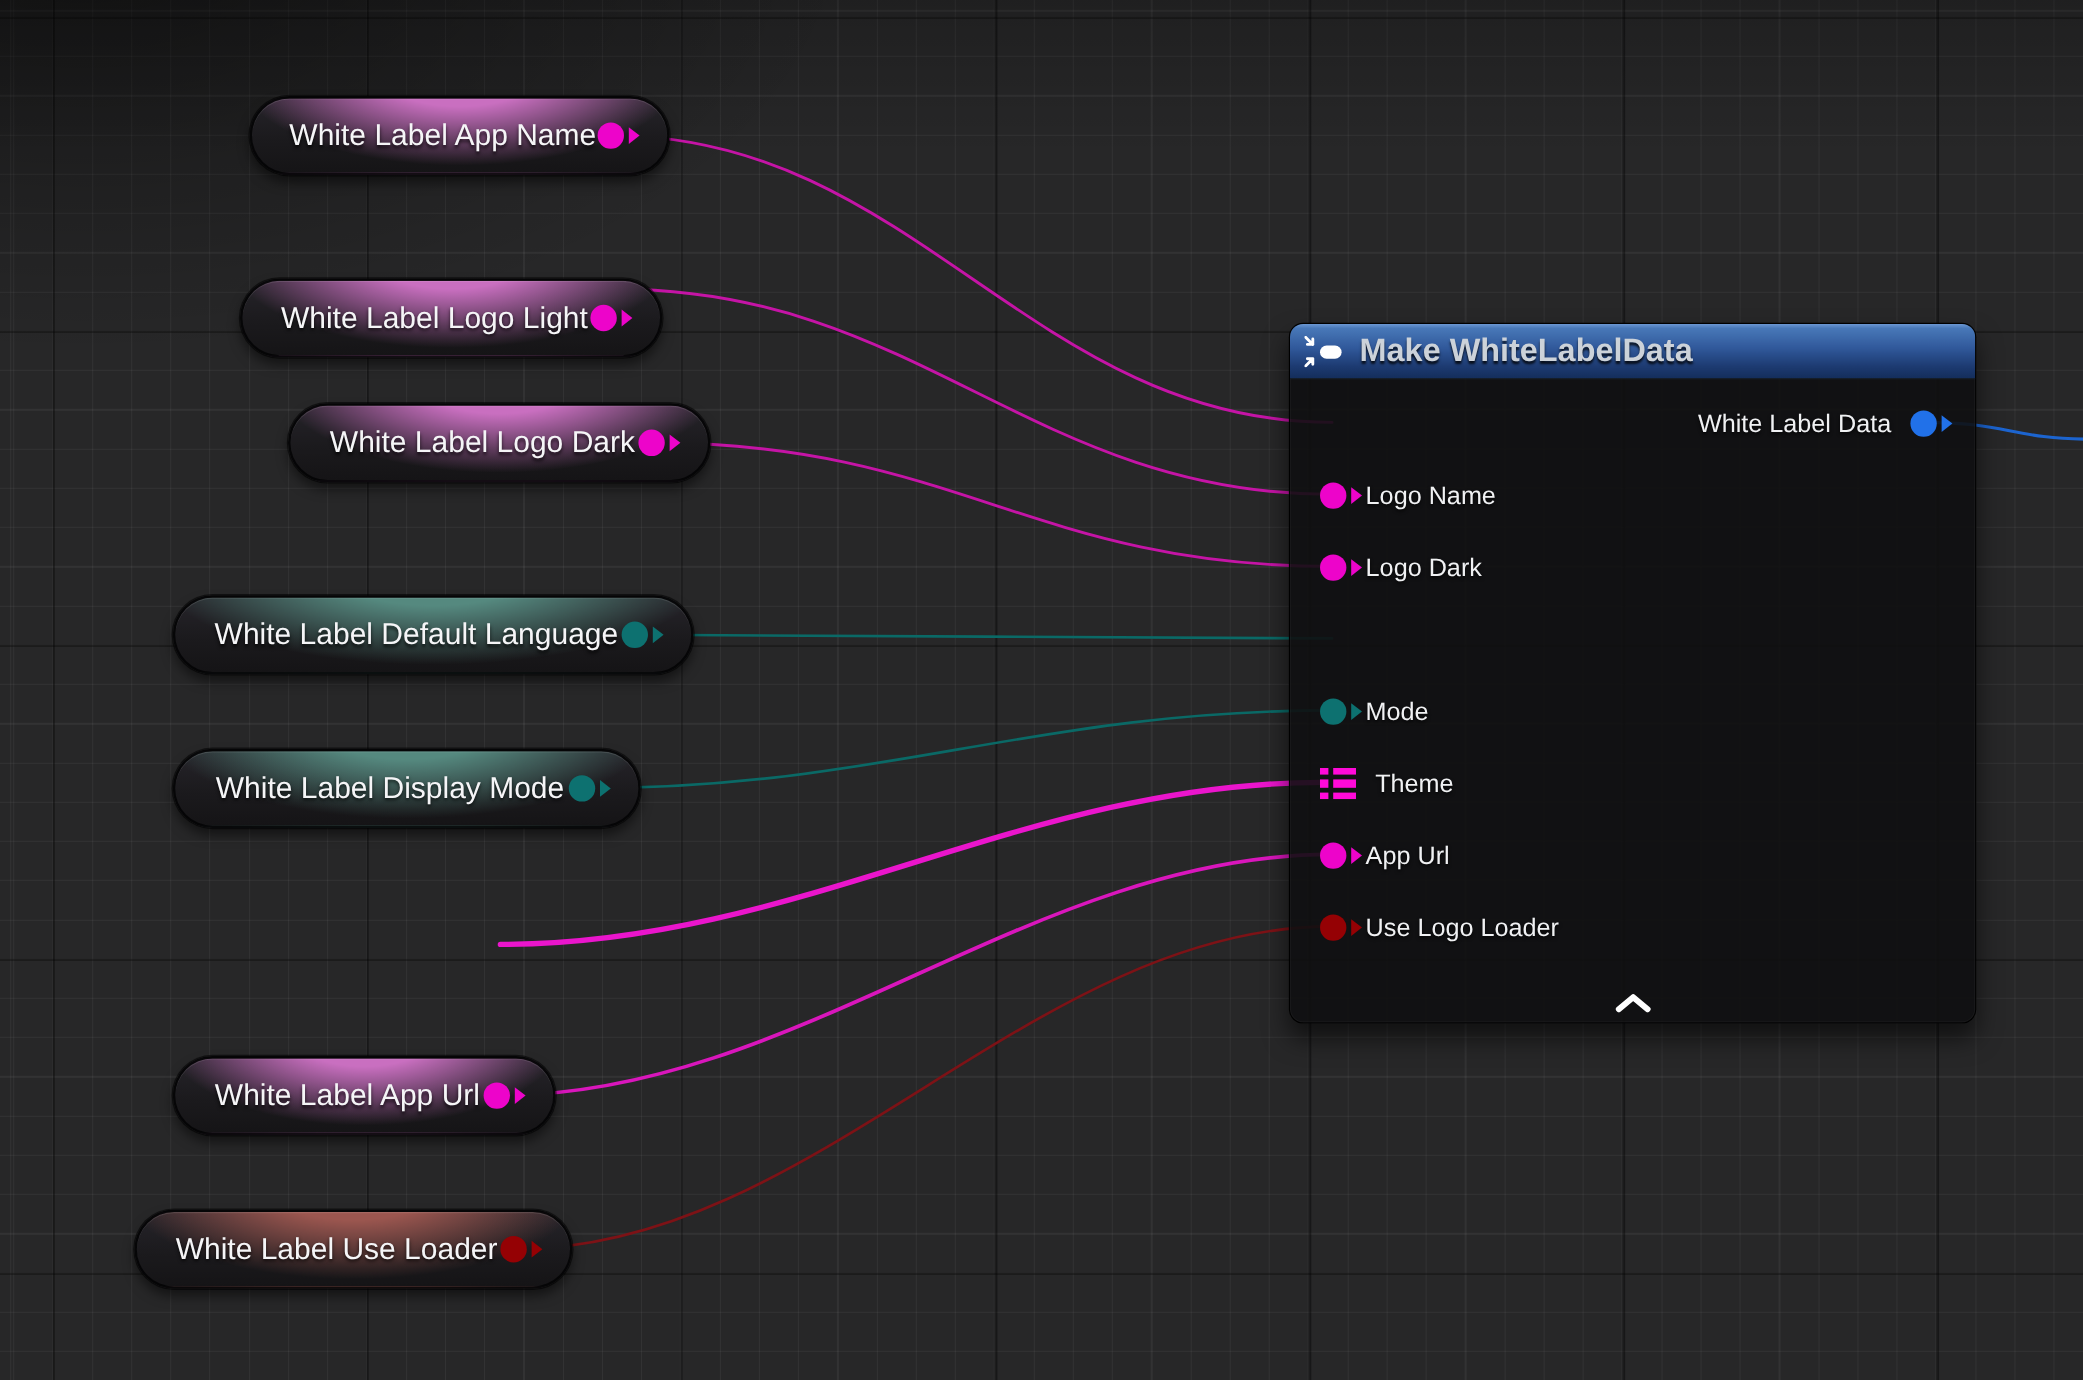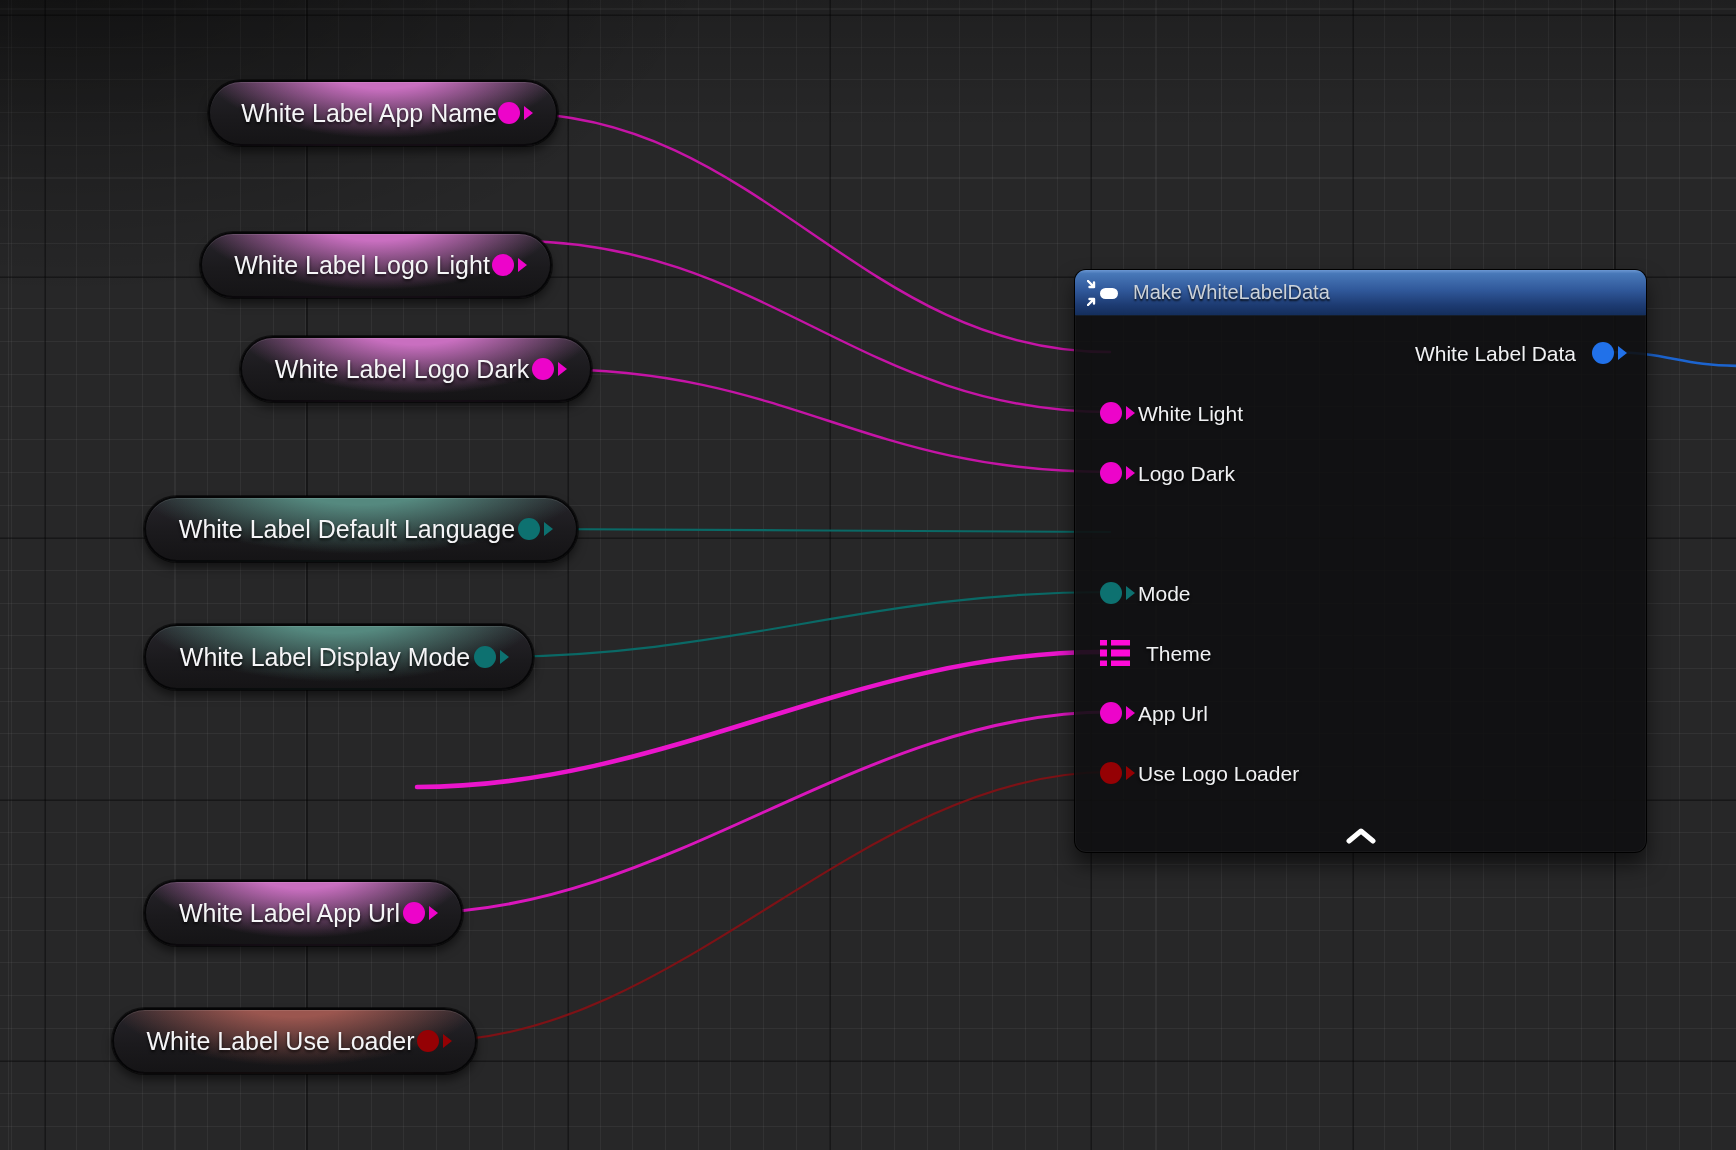--- a/index.html
+++ b/index.html
@@ -63,21 +63,21 @@
   }
   .make-header{
     position:absolute;left:0;top:0;right:0;height:46px;
     border-radius:11px 11px 0 0;
     background:linear-gradient(180deg,#6b97d2 0%,#4878b8 8%,#30589a 45%,#1d3b72 78%,#142e5c 100%);
     display:flex;align-items:center;gap:12px;padding:0 12px;
     box-sizing:border-box;
     border-bottom:1px solid rgba(0,0,0,0.8);
   }
   .make-title{
-    color:#ccd2d9;font-size:20px;font-weight:normal;white-space:nowrap;
+    color:#ccd2d9;font-size:27px;font-weight:bold;white-space:nowrap;
     text-shadow:0 2px 2px rgba(0,0,0,0.8);
   }
   .node-row{
     position:absolute;left:0;height:60px;
     display:flex;align-items:center;gap:16px;padding-left:25px;
     box-sizing:border-box;
   }
   .node-row.out{right:0;left:auto;padding-left:0;padding-right:32px;}
   .row-label{
     color:#f0f1f3;font-size:21px;line-height:1;white-space:nowrap;
@@ -135,21 +135,21 @@
       <div class="make-header">
         <svg viewBox="0 0 34 26" width="34" height="26">
           <rect x="13" y="8" width="18" height="11" rx="5.5" fill="#ffffff"></rect>
           <path d="M1 1 L7 7 M7 7 L7 2.5 M7 7 L2.5 7" stroke="#ffffff" stroke-width="2.4" fill="none" stroke-linecap="round"></path>
           <path d="M1 25 L7 19 M7 19 L7 23.5 M7 19 L2.5 19" stroke="#ffffff" stroke-width="2.4" fill="none" stroke-linecap="round"></path>
         </svg>
         <span class="make-title">Make WhiteLabelData</span>
       </div>
       <div class="node-row" style="top: 113px;">
         <span class="pin inflow" style="--c: #ed04ca;"></span>
-        <span class="row-label">White Light</span>
+        <span class="row-label">Logo Name</span>
       </div>
       <div class="node-row" style="top: 173px;">
         <span class="pin inflow" style="--c: #ed04ca;"></span>
         <span class="row-label">Logo Dark</span>
       </div>
       <div class="node-row" style="top: 293px;">
         <span class="pin inflow" style="--c: #0d7170;"></span>
         <span class="row-label">Mode</span>
       </div>
       <div class="node-row" style="top: 353px;">

